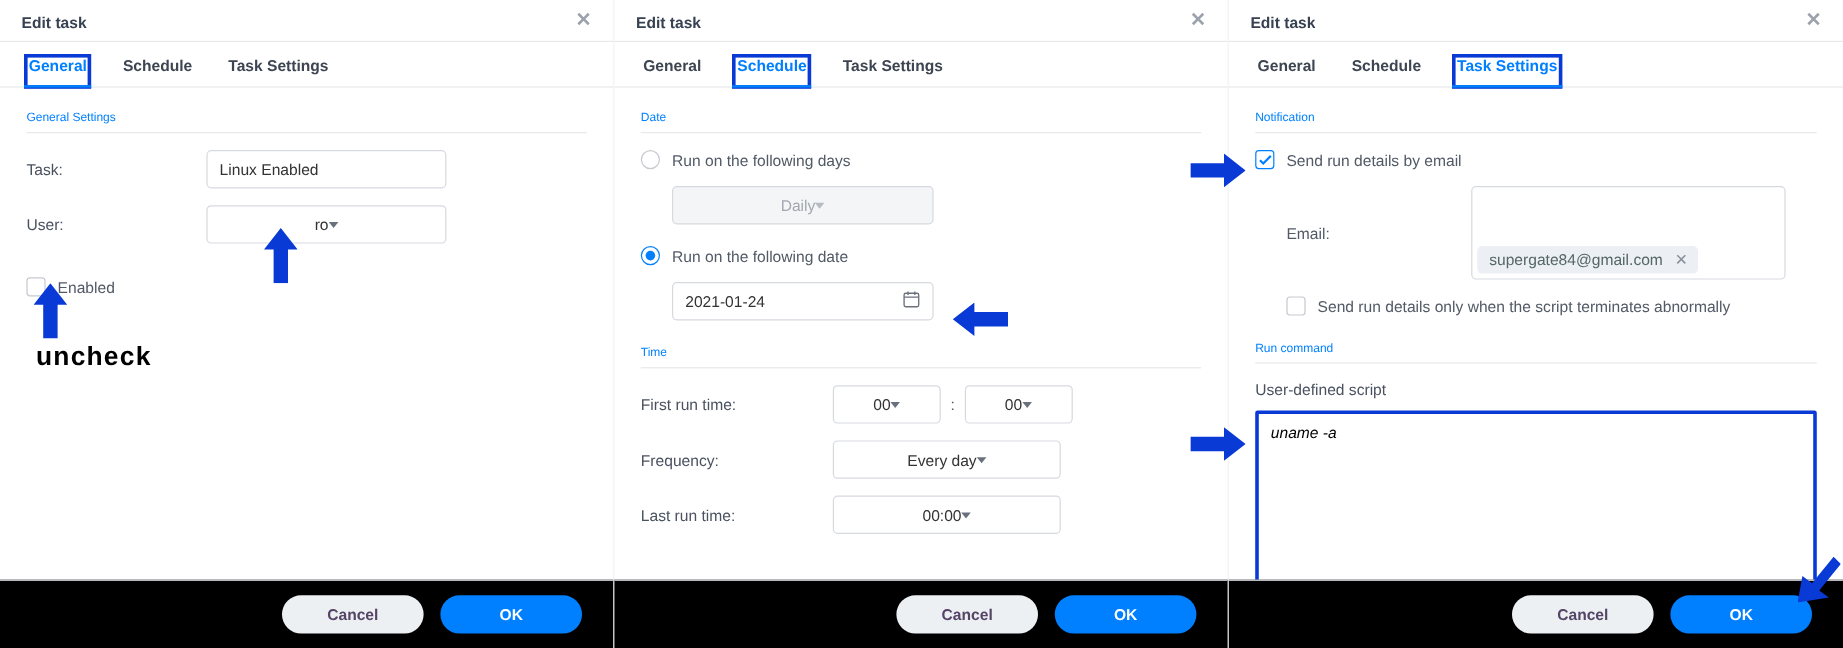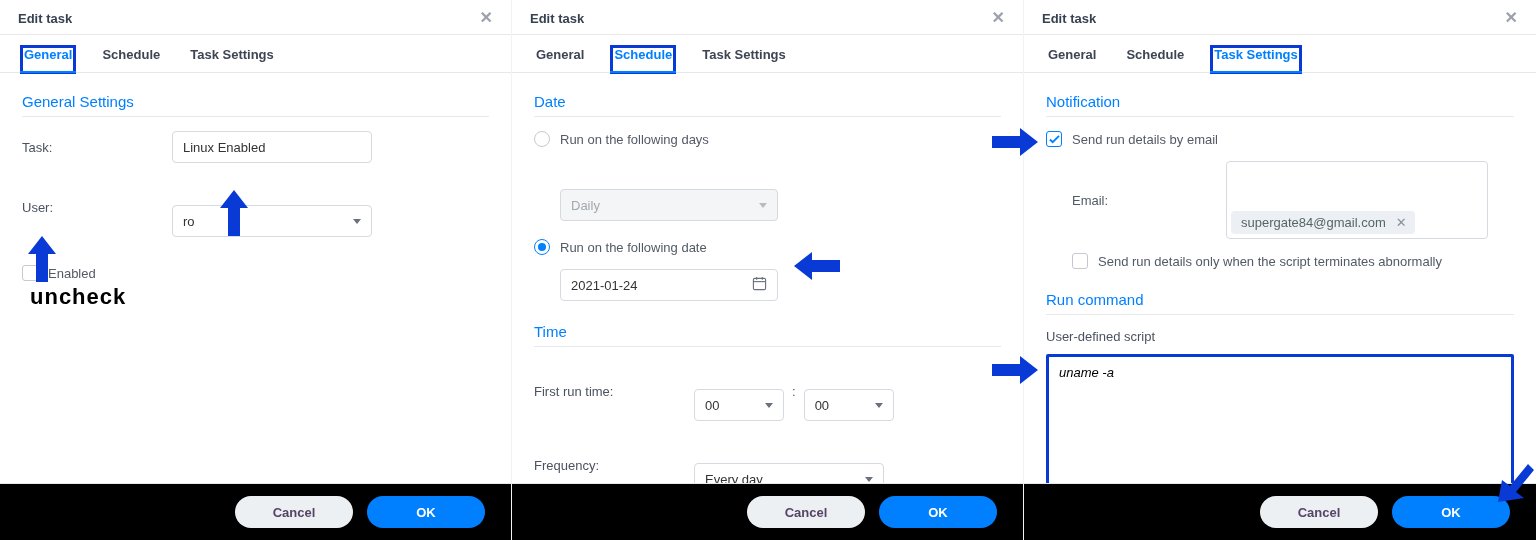--- a/index.html
+++ b/index.html
@@ -44,30 +44,30 @@
     font-weight:600;color:#3d4552;
   }
   .tab{padding:0 2px 10px 2px;position:relative;cursor:pointer;}
   .tab.active{color:var(--blue);}
   .tab.active::after{
     content:"";position:absolute;left:-2px;right:-2px;bottom:-1px;height:2px;background:var(--blue);
   }
   .tab.boxed{outline:3px solid var(--annot-blue);outline-offset:-1px;}
   
   .body{flex:1;padding:14px 22px 4px 22px;overflow:hidden;}
-  .section-title{color:var(--blue);font-size:15px;margin:6px 0 2px 0;border-bottom:1px solid var(--border);padding-bottom:6px;}
+  .section-title{color:var(--blue);font-size:10px;margin:6px 0 2px 0;border-bottom:1px solid var(--border);padding-bottom:6px;}
   .row{display:flex;align-items:center;margin-top:14px;}
   .lbl{width:150px;color:#4a5260;}
   .lbl-narrow{width:130px;color:#4a5260;}
   .field, .select, .date{
     border:1px solid #d6d9df;border-radius:4px;background:#fff;
     height:32px;display:flex;align-items:center;padding:0 10px;
     color:var(--text-dark);flex:0 0 200px;
   }
-  .select{justify-content:space-between;cursor:pointer;margin-top:28px;}
+  .select{justify-content:center;cursor:pointer;}
   .select.disabled{background:#f4f5f7;color:#a3a8b0;cursor:default;}
   .caret{width:0;height:0;border-left:4px solid transparent;border-right:4px solid transparent;border-top:5px solid #6b717c;}
   .select.disabled .caret{border-top-color:#b7bbc2;}
   .date{justify-content:space-between;flex:0 0 218px;}
   .date .cal{font-size:14px;color:#666;}
   .chk{
     width:16px;height:16px;border:1px solid #c6c9cf;border-radius:3px;margin-right:10px;display:inline-flex;align-items:center;justify-content:center;background:#fff;cursor:pointer;
   }
   .chk.on{border-color:var(--blue);}
   .chk.on svg{display:block;}

